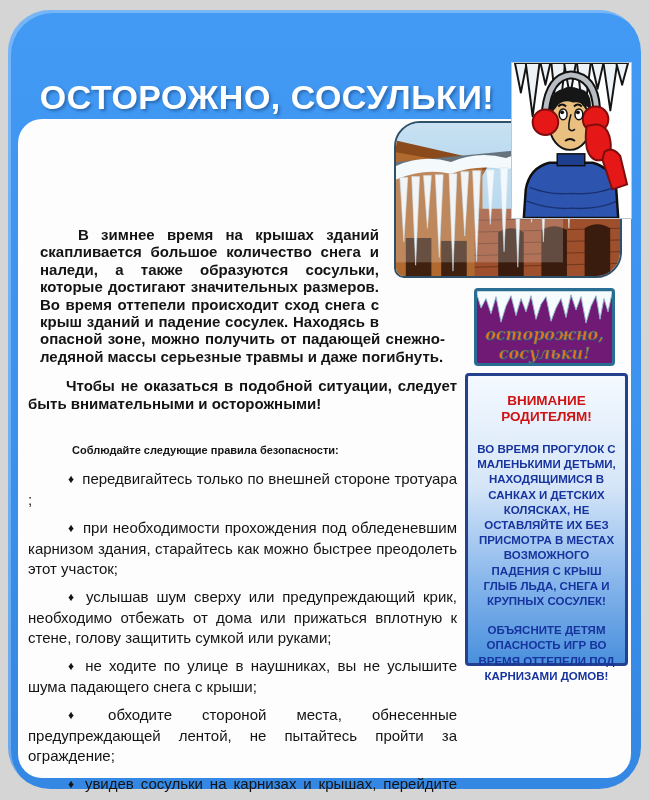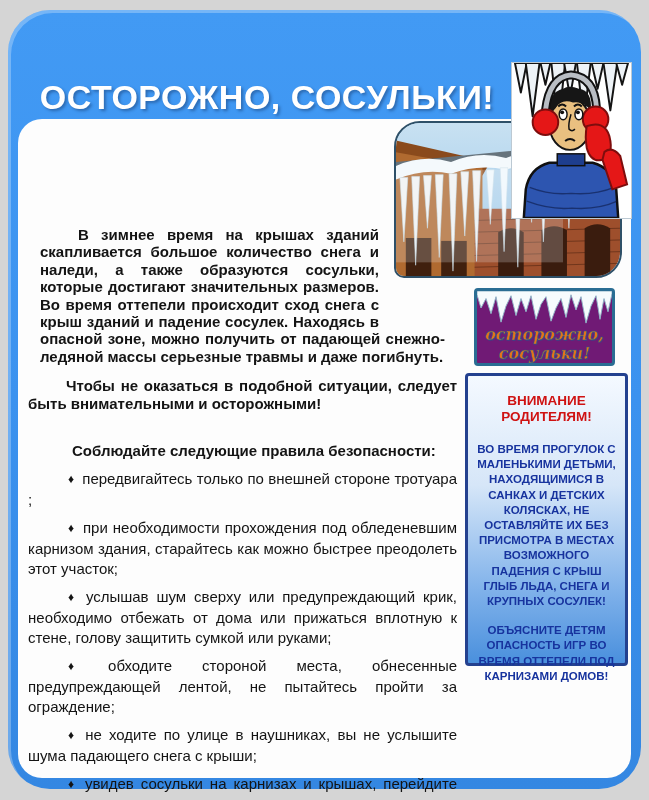--- a/index.html
+++ b/index.html
@@ -41,21 +41,21 @@
     overflow:hidden;
   }
   .cartoon svg { display:block; width:100%; height:100%; }
   .textcol {
     position:absolute; left:28px; top:214px; width:429px;
     color:#141414; font-size:15px; line-height:17.4px;
   }
   .p-intro { margin:12px; font-weight:bold; text-align:justify; text-indent:38px; }
   .wrapspacer { float:right; width:66px; height:88px; }
   .p-caution { margin:7px 0 16px; font-weight:bold; text-align:justify; text-indent:38px; }
-  .rules-header { margin:30px 0 10px; font-weight:bold; font-size:15px; text-indent:44px; }
+  .rules-header { margin:30px 0 10px; font-weight:bold; font-size:11px; text-indent:44px; }
   .rule { margin:8px 0 3px; text-align:justify; text-indent:40px; line-height:20px; }
   .bul { font-size:12px; margin-right:8px; position:relative; top:-1px; }
   .badge {
     position:absolute; left:474px; top:288px; width:141px; height:78px;
     background:#701a75; border:3px solid #2a6d93; border-radius:4px;
     box-sizing:border-box; overflow:hidden;
   }
   .badge svg { display:block; width:100%; height:34px; }
   .badge-text {
     text-align:center; font-family:"DejaVu Serif", serif;
@@ -197,22 +197,22 @@
   </div>
 
   <div class="textcol">
     <p class="p-intro"><span class="wrapspacer"></span><span>В зимнее время на крышах зданий скапливается большое количество снега и наледи, а также образуются сосульки, которые достигают значительных размеров. Во время оттепели происходит сход снега с крыш зданий и падение сосулек. Находясь в опасной зоне, можно получить от падающей снежно-ледяной массы серьезные травмы и даже погибнуть.</span></p>
     <p class="p-caution">Чтобы не оказаться в подобной ситуации, следует быть внимательными и осторожными!</p>
     <p class="rules-header">Соблюдайте следующие правила безопасности:</p>
     <div>
       <p class="rule"><span class="bul">♦</span><span>передвигайтесь только по внешней стороне тротуара ;</span></p>
       <p class="rule"><span class="bul">♦</span><span>при необходимости прохождения под обледеневшим карнизом здания, старайтесь как можно быстрее преодолеть этот участок;</span></p>
       <p class="rule"><span class="bul">♦</span><span>услышав шум сверху или предупреждающий крик, необходимо отбежать от дома или прижаться вплотную к стене, голову защитить сумкой или руками;</span></p>
+      <p class="rule"><span class="bul">♦</span><span>не ходите по улице в наушниках, вы не услышите шума падающего снега с крыши;</span></p>
       <p class="rule"><span class="bul">♦</span><span>обходите стороной места, обнесенные предупреждающей лентой, не пытайтесь пройти за ограждение;</span></p>
-      <p class="rule"><span class="bul">♦</span><span>не ходите по улице в наушниках, вы не услышите шума падающего снега с крыши;</span></p>
       <p class="rule"><span class="bul">♦</span><span>увидев сосульки на карнизах и крышах, перейдите на другую сторону, где их нет.</span></p>
     </div>
   </div>
 
   <div class="badge">
     <svg viewBox="0 0 135 36" preserveAspectRatio="none">
       <path d="M0,0 H135 V3 L131,22 L127,8 L123,30 L119,5 L114,16 L109,34 L104,6 L99,20 L94,4 L89,28 L84,8 L79,18 L74,32 L69,6 L64,14 L59,30 L54,5 L49,22 L44,8 L39,26 L34,5 L29,16 L24,33 L19,6 L14,24 L9,8 L4,18 L0,4 Z" fill="#f6fbfd" stroke="#8fb4c6" stroke-width="1"></path>
     </svg>
     <div class="badge-text">осторожно,</div>
     <div class="badge-text">сосульки!</div>

